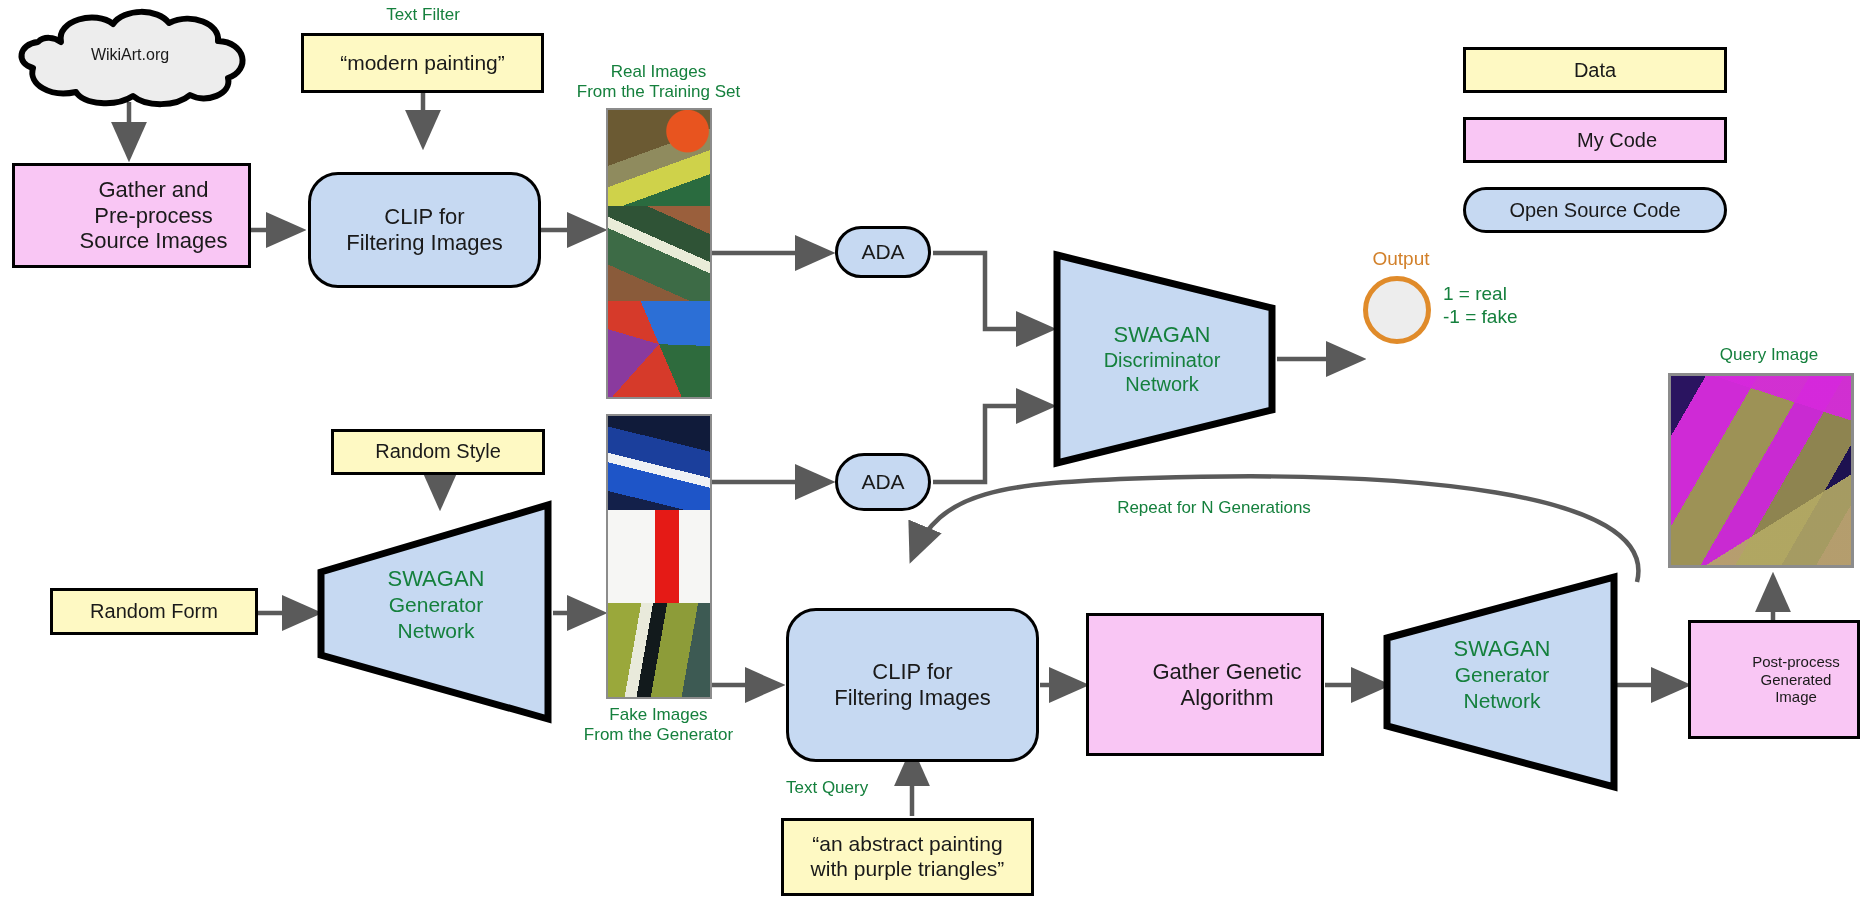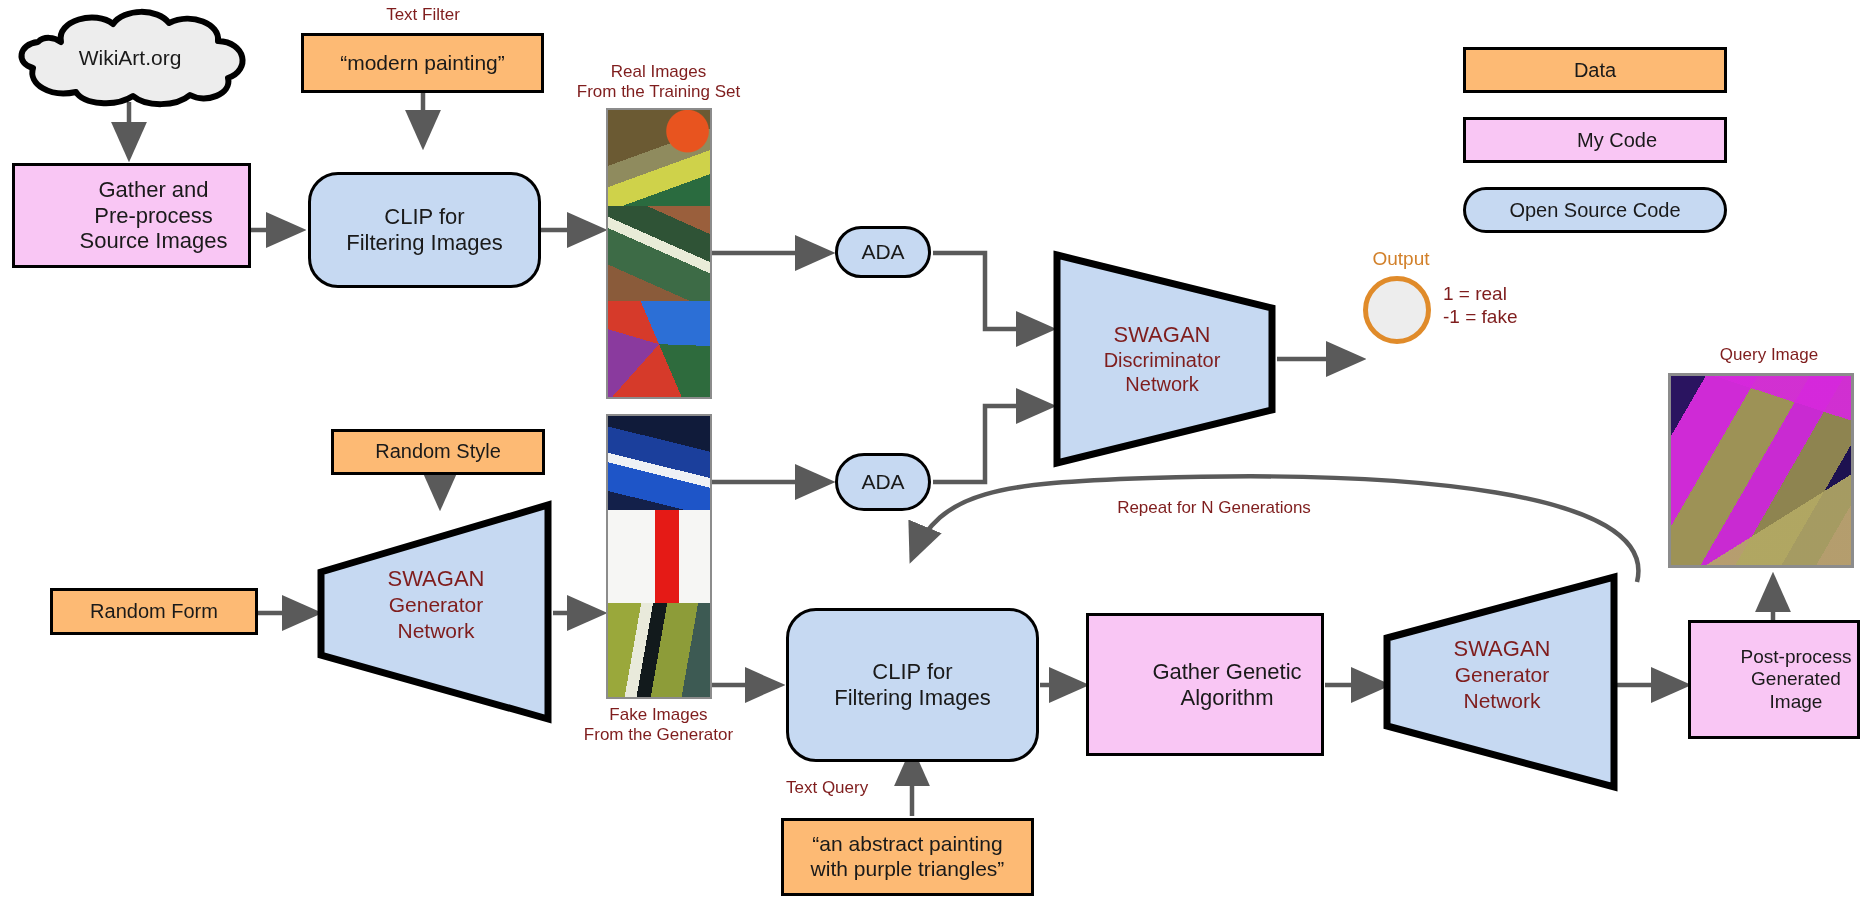--- a/index.html
+++ b/index.html
@@ -4,25 +4,25 @@
 <style>
   html,body{margin:0;padding:0;background:#ffffff;}
   body{width:1867px;height:906px;position:relative;overflow:hidden;
        font-family:"Liberation Sans","DejaVu Sans",sans-serif;color:#1a1a1a;}
   #stage{position:absolute;left:0;top:0;width:1867px;height:906px;}
   svg#wires{position:absolute;left:0;top:0;width:1867px;height:906px;pointer-events:none;}
 
   .node{position:absolute;box-sizing:border-box;display:flex;align-items:center;
         justify-content:center;text-align:center;line-height:1.18;
         border:3px solid #000;}
-  .data-node{background:#fdba74;}
+  .data-node{background:#fef9c3;}
   .mycode-node{background:#f9c6f4;padding-left:44px;}
   .oss-node{background:#c6d9f2;border-radius:30px;}
 
-  .lbl{position:absolute;text-align:center;line-height:1.2;color:#7f1d1d;}
+  .lbl{position:absolute;text-align:center;line-height:1.2;color:#15803d;}
 
   .trap{position:absolute;}
   .trap svg{display:block;overflow:visible;}
 
   .imgstrip{position:absolute;border:2px solid #8c8c8c;box-sizing:border-box;
             display:flex;flex-direction:column;overflow:hidden;background:#888;}
   .imgstrip .cell{flex:1;position:relative;overflow:hidden;}
 
   .finalimg{position:absolute;border:3px solid #8c8c8c;box-sizing:border-box;
             overflow:hidden;background:#555;}
@@ -91,21 +91,21 @@
   </svg>
 
   <div class="cloud" style="left:6px;top:8px;width:248px;height:100px;">
     <svg width="248" height="100" viewBox="0 0 248 100">
       <path d="M55,34 C50,12 90,2 107,16 C118,0 152,0 163,15
                C186,4 214,16 212,33 C240,34 245,62 222,70
                C226,86 200,96 184,87 C170,99 140,99 127,88
                C110,99 78,97 70,84 C44,90 22,76 27,60
                C10,56 12,36 32,34 C38,28 48,29 55,34 Z" fill="#ededed" stroke="#000" stroke-width="6" stroke-linejoin="round"></path>
     </svg>
-    <div class="cloudtext" style="top:38px;font-size:21px;">WikiArt.org</div>
+    <div class="cloudtext" style="top:38px;font-size:16px;">WikiArt.org</div>
   </div>
 
   <div class="lbl" style="left:333px;top:5px;width:180px;font-size:17px;">Text Filter</div>
   <div class="node data-node" style="left:301px;top:33px;width:243px;height:60px;font-size:21px;">“modern painting”</div>
 
   <div class="node mycode-node" style="left:12px;top:163px;width:239px;height:105px;flex-direction:column;font-size:22px;">
     <span>Gather and</span>
     <span>Pre-process</span>
     <span>Source Images</span>
   </div>
@@ -212,21 +212,21 @@
     </svg>
   </div>
   <div class="lbl" style="left:1396px;top:636px;width:212px;font-size:22px;">
     <div>SWAGAN</div>
     <div style="font-size:21px;">Generator</div>
     <div style="font-size:21px;">Network</div>
   </div>
 
   <div class="lbl" style="left:1069px;top:498px;width:290px;font-size:17px;">Repeat for N Generations</div>
 
-  <div class="node mycode-node" style="left:1688px;top:620px;width:172px;height:119px;flex-direction:column;font-size:19px;">
+  <div class="node mycode-node" style="left:1688px;top:620px;width:172px;height:119px;flex-direction:column;font-size:15px;">
     <span>Post-process</span>
     <span>Generated</span>
     <span>Image</span>
   </div>
 
   <div class="lbl" style="left:1676px;top:345px;width:186px;font-size:17px;">Query Image</div>
   <div class="finalimg" style="left:1668px;top:373px;width:186px;height:195px;
          background:
            linear-gradient(198deg, rgba(214,40,220,.92) 0 18%, rgba(0,0,0,0) 18%),
            linear-gradient(-32deg, rgba(180,170,100,.9) 0 30%, rgba(0,0,0,0) 30%),

